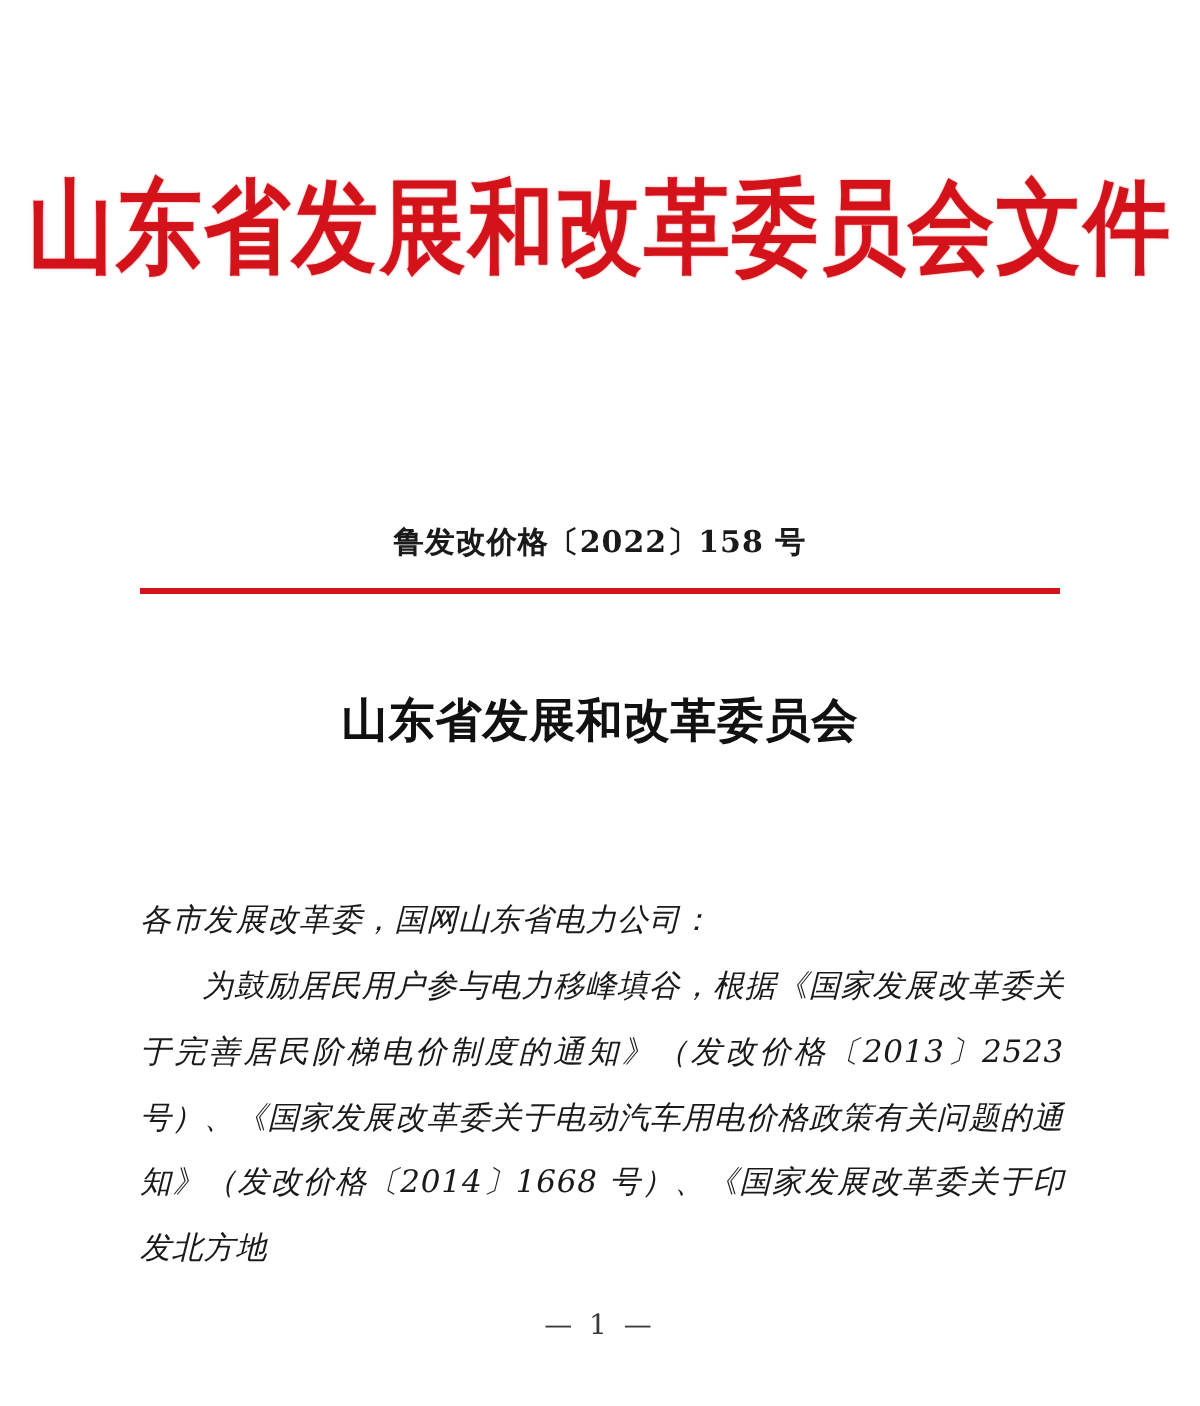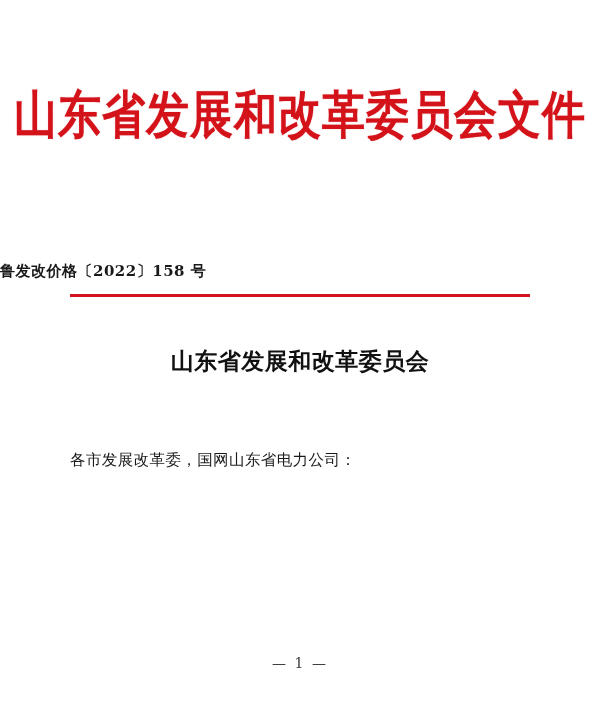--- a/index.html
+++ b/index.html
@@ -42,20 +42,21 @@
     transform-origin: center top;
     text-shadow: 0 0 1px rgba(212,18,26,0.5);
   }
 
   
   .docnum {
     position: absolute;
     top: 262px;
     left: 0;
     width: 600px;
+    text-align: center;
     font-family: "DejaVu Serif", "Liberation Serif", serif;
     font-weight: 700;
     font-size: 15px;
     letter-spacing: 0.5px;
     color: #1a1a1a;
   }
 
   
   .red-rule {
     position: absolute;
@@ -87,20 +88,21 @@
     position: absolute;
     top: 444px;
     left: 70px;
     width: 462px;
     font-family: "DejaVu Serif", "Liberation Serif", serif;
     font-size: 15.5px;
     line-height: 2.12;
     letter-spacing: 0.4px;
     color: #1a1a1a;
     text-align: justify;
+    font-style: italic;
   }
   .salutation { margin: 0; }
   .para {
     margin: 0;
     text-indent: 2em;
   }
 
   
   .page-number {
     position: absolute;
@@ -126,17 +128,18 @@
   <div class="docnum">鲁发改价格〔2022〕158 号</div>
 
   <div class="red-rule"></div>
 
   <div class="title-block">
     <span class="title-line">山东省发展和改革委员会</span>
   </div>
 
   <div class="body-block">
     <p class="salutation">各市发展改革委，国网山东省电力公司：</p>
+    <p class="para">为鼓励居民用户参与电力移峰填谷，根据《国家发展改革委关于完善居民阶梯电价制度的通知》（发改价格〔2013〕2523 号）、《国家发展改革委关于电动汽车用电价格政策有关问题的通知》（发改价格〔2014〕1668 号）、《国家发展改革委关于印发北方地</p>
   </div>
 
   <div class="page-number">— 1 —</div>
 
 </div>
 
 </body></html>

